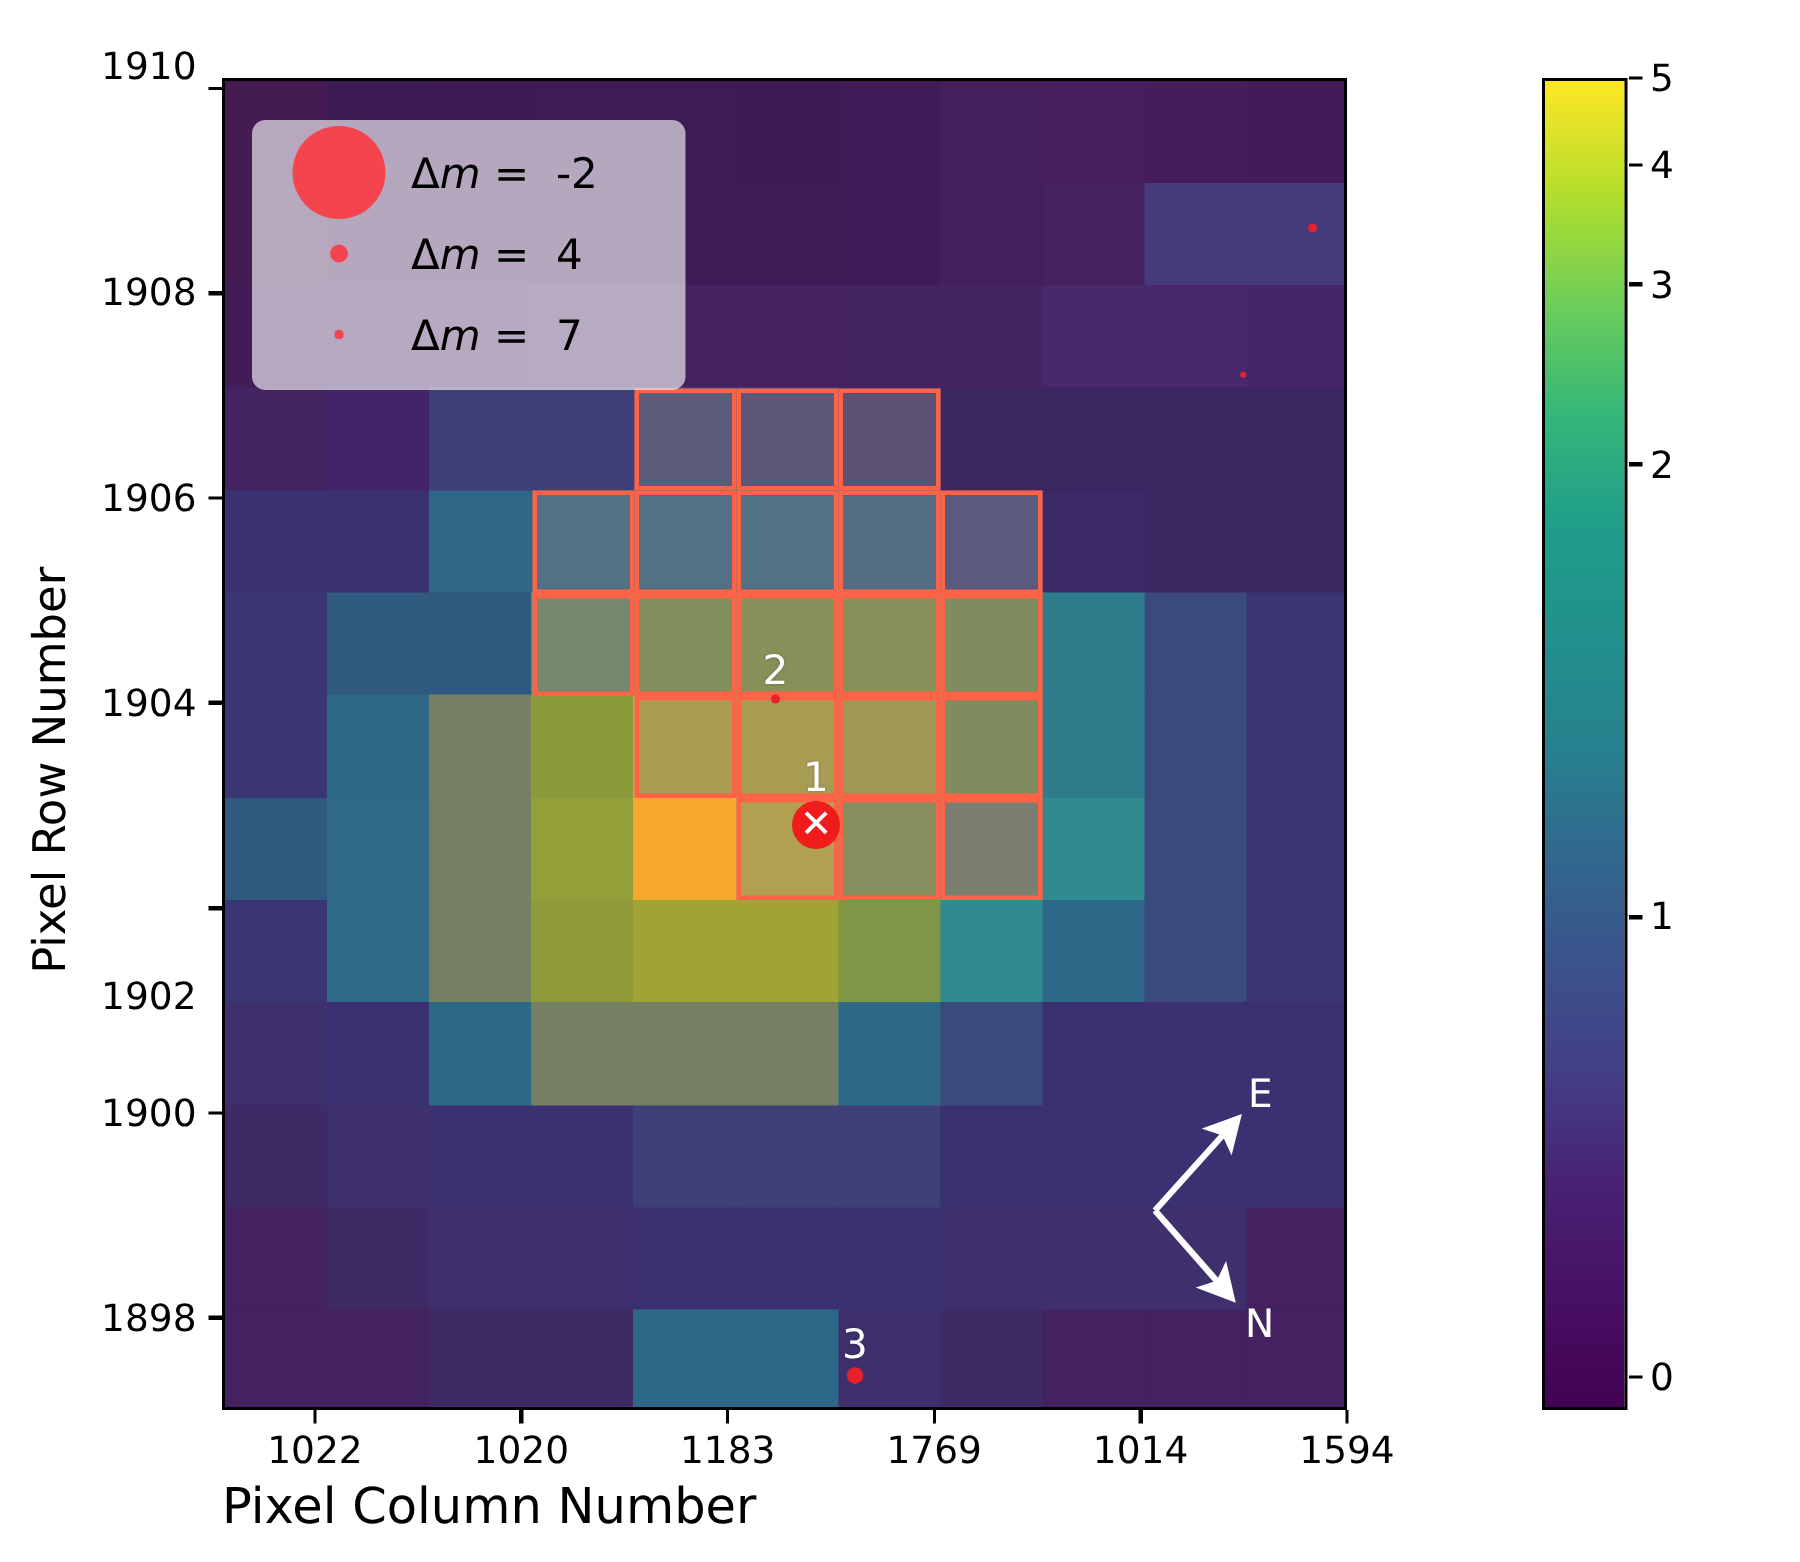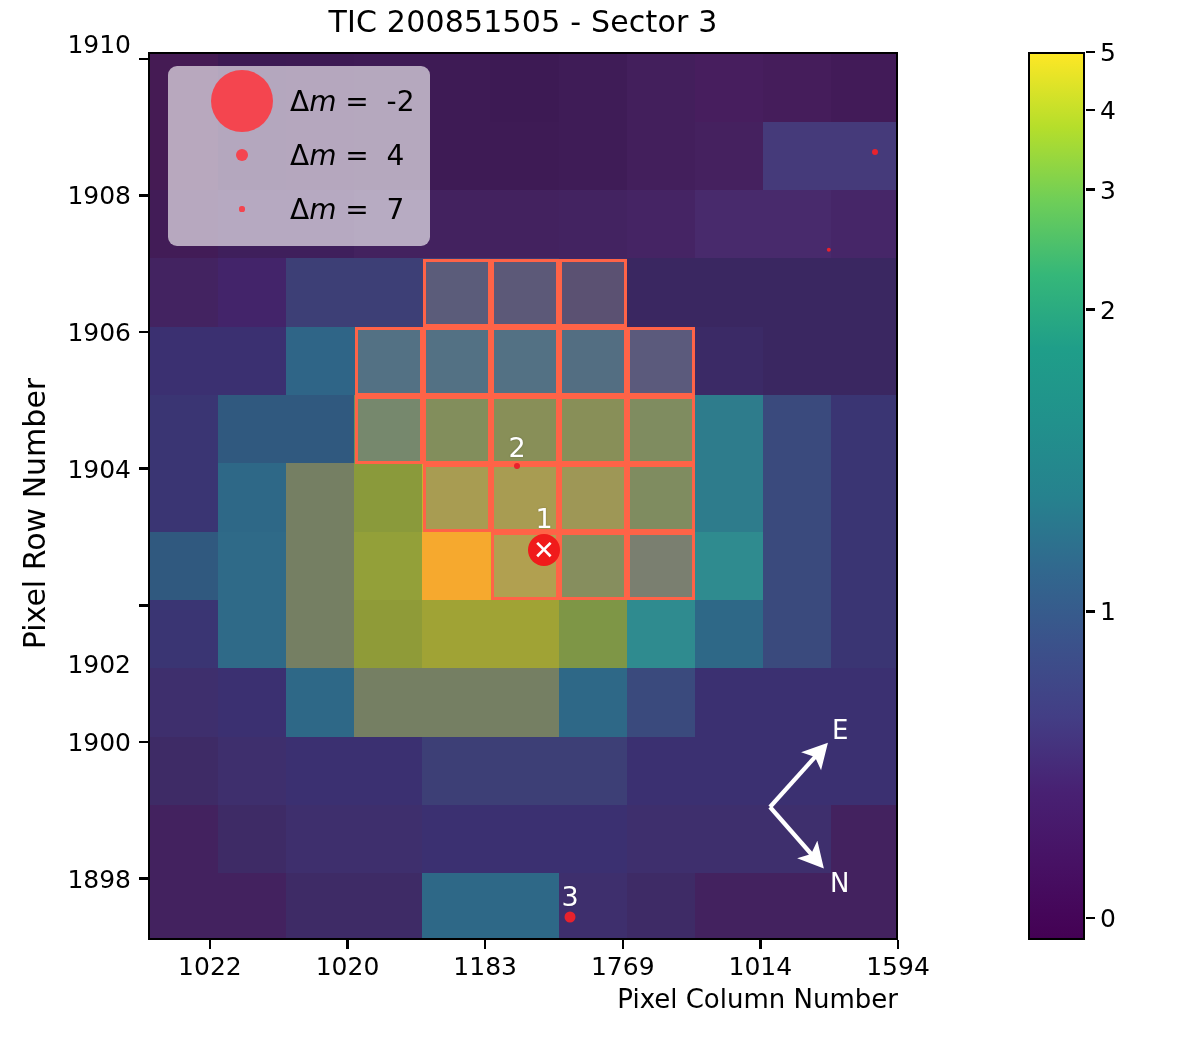--- a/index.html
+++ b/index.html
@@ -26,61 +26,60 @@
   
   .starmark{position:absolute;border-radius:50%;background:#e8222d;
             transform:translate(-50%,-50%);}
   .starmark.prime{background:#f01b1b;}
   .starlabel{position:absolute;color:#fff;font-size:27px;line-height:1;
              transform:translate(-50%,-100%);text-shadow:0 0 2px rgba(0,0,0,.25);}
   .xmark{position:absolute;transform:translate(-50%,-50%);color:#fff;
          font-size:26px;font-weight:700;line-height:1;}
 
   
-  #legend{position:absolute;left:18px;top:12px;width:262px;
+  #legend{position:absolute;left:18px;top:26px;width:289px;
           background:rgba(255,255,255,.62);border-radius:9px;
-          padding:8px 10px 10px 26px;box-sizing:border-box;}
+          padding:8px 10px 10px 10px;box-sizing:border-box;}
   .lgrow{display:flex;align-items:center;height:54px;}
   .lgdotbox{width:96px;display:flex;justify-content:center;align-items:center;}
   .lgdot{border-radius:50%;background:#f4454f;}
   .lgtxt{font-size:28px;white-space:nowrap;}
   .lgtxt i{font-style:italic;}
 
   
   #compass{position:absolute;inset:0;pointer-events:none;}
   .cmplabel{position:absolute;color:#fff;font-size:26px;line-height:1;}
 
   
   .xtick{position:absolute;width:2.5px;height:9px;background:#000;top:940px;}
   .xticklabel{position:absolute;top:952px;font-size:25px;
               transform:translateX(-50%);white-space:nowrap;}
   .ytick{position:absolute;height:2.5px;width:9px;background:#000;left:139px;}
   .yticklabel{position:absolute;left:131px;font-size:25px;
               transform:translate(-100%,-50%);white-space:nowrap;}
-  #xlabel{position:absolute;left:148px;top:984px;width:750px;text-align:right;
-          font-size:26px;white-space:nowrap;}
+  #xlabel{position:absolute;left:148px;top:984px;width:750px;text-align:left;
+          font-size:33px;white-space:nowrap;}
   #ylabel{position:absolute;left:-176px;top:496px;width:420px;text-align:center;
           font-size:30px;transform:rotate(-90deg);white-space:nowrap;}
 
   
   #cbar{position:absolute;left:1028px;top:52px;width:57px;height:888px;
         box-sizing:border-box;border:2.5px solid #000;}
   .cbtick{position:absolute;left:1086px;width:9px;height:2.5px;background:#000;}
   .cbticklabel{position:absolute;left:1100px;font-size:25px;
                transform:translateY(-50%);white-space:nowrap;}
   #cblabel{position:absolute;left:1005px;top:496px;width:420px;text-align:center;
            font-size:30px;transform:rotate(-90deg);white-space:nowrap;}
   #cblabel sup{font-size:19px;}
 </style>
 </head>
 <body>
 
 <div id="stage">
 
-  <div id="title">TIC 200851505 - Sector 3</div>
 
   <div id="plot">
     <div id="pixgrid">
         <div class="pixcell" style="left: -0.5px; top: -0.5px; width: 69.1818px; height: 69.3077px; background: rgb(69, 27, 84);"></div>
         <div class="pixcell" style="left: 67.6818px; top: -0.5px; width: 69.1818px; height: 69.3077px; background: rgb(60, 26, 84);"></div>
         <div class="pixcell" style="left: 135.864px; top: -0.5px; width: 69.1818px; height: 69.3077px; background: rgb(61, 26, 84);"></div>
         <div class="pixcell" style="left: 204.045px; top: -0.5px; width: 69.1818px; height: 69.3077px; background: rgb(62, 27, 85);"></div>
         <div class="pixcell" style="left: 272.227px; top: -0.5px; width: 69.1818px; height: 69.3077px; background: rgb(62, 27, 85);"></div>
         <div class="pixcell" style="left: 340.409px; top: -0.5px; width: 69.1818px; height: 69.3077px; background: rgb(61, 26, 84);"></div>
         <div class="pixcell" style="left: 408.591px; top: -0.5px; width: 69.1818px; height: 69.3077px; background: rgb(63, 28, 87);"></div>

